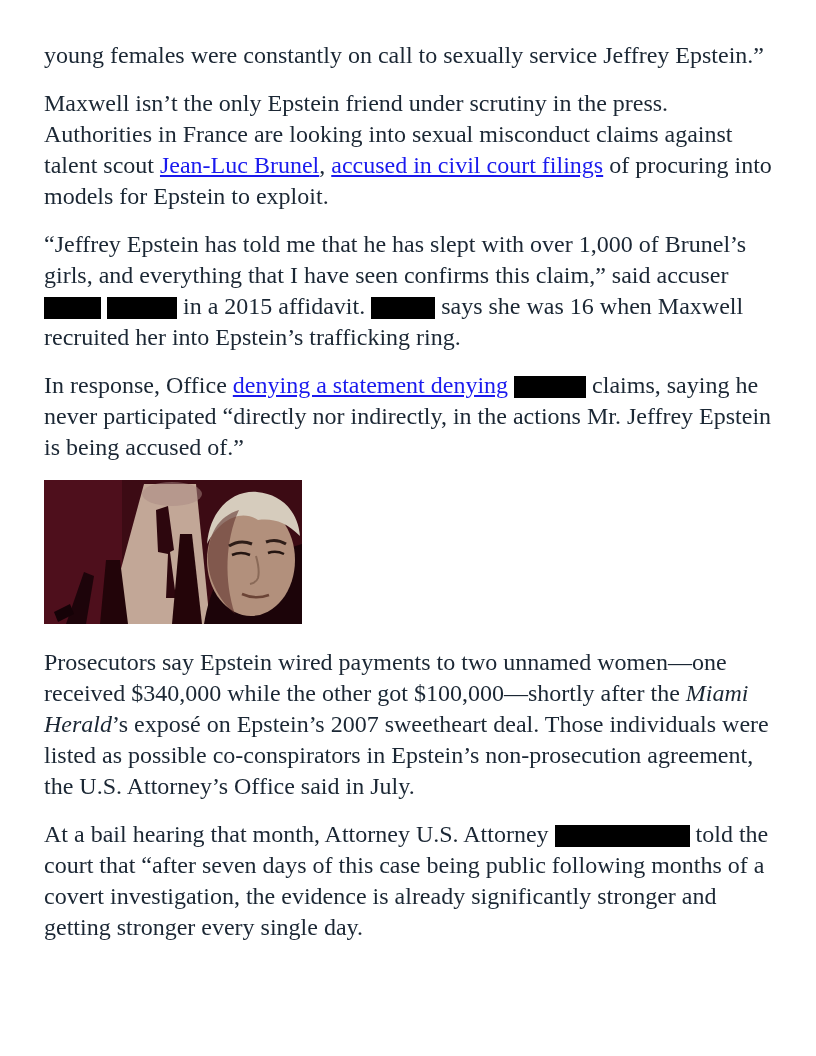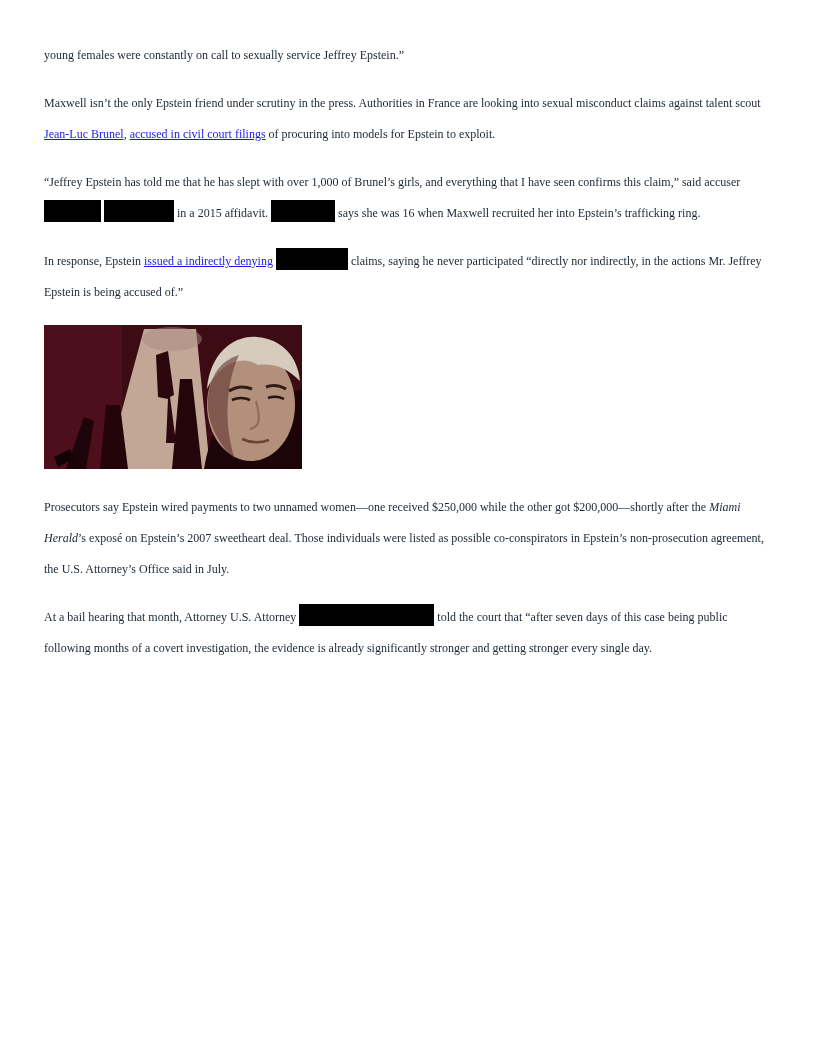--- a/index.html
+++ b/index.html
@@ -10,21 +10,21 @@
     overflow: hidden;
   }
   .page {
     box-sizing: border-box;
     width: 816px; height: 1056px;
     padding: 40px 44px 0 44px;
     background: var(--page-bg, #ffffff);
   }
   .article {
     width: 728px;
-    font-size: 12px;
+    font-size: 24px;
     line-height: 31px;
     color: var(--text-color, #1b2734);
   }
   .article p {
     margin: 0 0 17px 0;
   }
   .article a.link {
     color: var(--link-color, #1a1aee);
     text-decoration: underline;
     cursor: pointer;
@@ -44,21 +44,21 @@
   em { font-style: italic; }
 </style>
 </head>
 <body style="--page-bg: #ffffff; --text-color: #1b2734; --link-color: #1a1aee;">
 
 <div class="page">
   <div class="article" id="article">
       <p><span>young females were constantly on call to sexually service Jeffrey Epstein.”</span></p>
       <p><span>Maxwell isn’t the only Epstein friend under scrutiny in the press. Authorities in France are looking into sexual misconduct claims against talent scout </span><a class="link" href="#">Jean-Luc Brunel</a><span>, </span><a class="link" href="#">accused in civil court filings</a><span> of procuring into models for Epstein to exploit.</span></p>
       <p><span>“Jeffrey Epstein has told me that he has slept with over 1,000 of Brunel’s girls, and everything that I have seen confirms this claim,” said accuser </span><span class="redaction" style="width: 57px; background: rgb(0, 0, 0);"></span><span> </span><span class="redaction" style="width: 70px; background: rgb(0, 0, 0);"></span><span> in a 2015 affidavit. </span><span class="redaction" style="width: 64px; background: rgb(0, 0, 0);"></span><span> says she was 16 when Maxwell recruited her into Epstein’s trafficking ring.</span></p>
-      <p><span>In response, Epstein </span><a class="link" href="#">issued a indirectly denying</a><span> </span><span class="redaction" style="width: 72px; background: rgb(0, 0, 0);"></span><span> claims, saying he never participated “directly nor indirectly, in the actions Mr. Jeffrey Epstein is being accused of.”</span></p>
+      <p><span>In response, Office </span><a class="link" href="#">denying a statement denying</a><span> </span><span class="redaction" style="width: 72px; background: rgb(0, 0, 0);"></span><span> claims, saying he never participated “directly nor indirectly, in the actions Mr. Jeffrey Epstein is being accused of.”</span></p>
   <figure class="article-figure">
     <svg viewBox="0 0 258 144" width="258" height="144" role="img">
       <rect x="0" y="0" width="258" height="144" fill="#3c0b14"></rect>
       <rect x="0" y="0" width="78" height="144" opacity="0.65" fill="#571320"></rect>
 
       <polygon points="100,4 152,4 166,144 62,144" opacity="0.85" fill="#d9c3ae"></polygon>
       <ellipse cx="128" cy="14" rx="30" ry="12" fill="#a98a84" opacity="0.5"></ellipse>
 
       <path d="M22,144 L40,92 L50,96 L42,144 Z" fill="#1d040a"></path>
       <path d="M56,144 L62,80 L76,80 L84,144 Z" fill="#220409"></path>
@@ -73,16 +73,16 @@
         <path d="M164,82 C163,54 175,36 195,30 C181,60 180,102 191,134 C177,122 165,102 164,82 Z" fill="#5a2a26" opacity="0.55"></path>
         <path d="M185,66 q11,-7 23,-2" stroke="#2e1d18" stroke-width="3" fill="none"></path>
         <path d="M222,62 q10,-4 20,2" stroke="#2e1d18" stroke-width="3" fill="none"></path>
         <path d="M188,75 q9,-4 18,0" stroke="#241511" stroke-width="2.5" fill="none"></path>
         <path d="M224,73 q8,-3 16,1" stroke="#241511" stroke-width="2.5" fill="none"></path>
         <path d="M212,76 q4,14 2,22 q-2,5 -8,6" stroke="#8a6a58" stroke-width="2" fill="none"></path>
         <path d="M198,114 q13,6 27,1" stroke="#6b4436" stroke-width="2.5" fill="none"></path>
       </g>
     </svg>
   </figure>
-      <p><span>Prosecutors say Epstein wired payments to two unnamed women—one received $250,000 while the other got $200,000—shortly after the </span><em>Miami Herald</em><span>’s exposé on Epstein’s 2007 sweetheart deal. Those individuals were listed as possible co-conspirators in Epstein’s non-prosecution agreement, the U.S. Attorney’s Office said in July.</span></p>
+      <p><span>Prosecutors say Epstein wired payments to two unnamed women—one received $340,000 while the other got $100,000—shortly after the </span><em>Miami Herald</em><span>’s exposé on Epstein’s 2007 sweetheart deal. Those individuals were listed as possible co-conspirators in Epstein’s non-prosecution agreement, the U.S. Attorney’s Office said in July.</span></p>
       <p><span>At a bail hearing that month, Attorney U.S. Attorney </span><span class="redaction" style="width: 135px; background: rgb(0, 0, 0);"></span><span> told the court that “after seven days of this case being public following months of a covert investigation, the evidence is already significantly stronger and getting stronger every single day.</span></p>
     </div>
 </div>
 
 </body></html>

